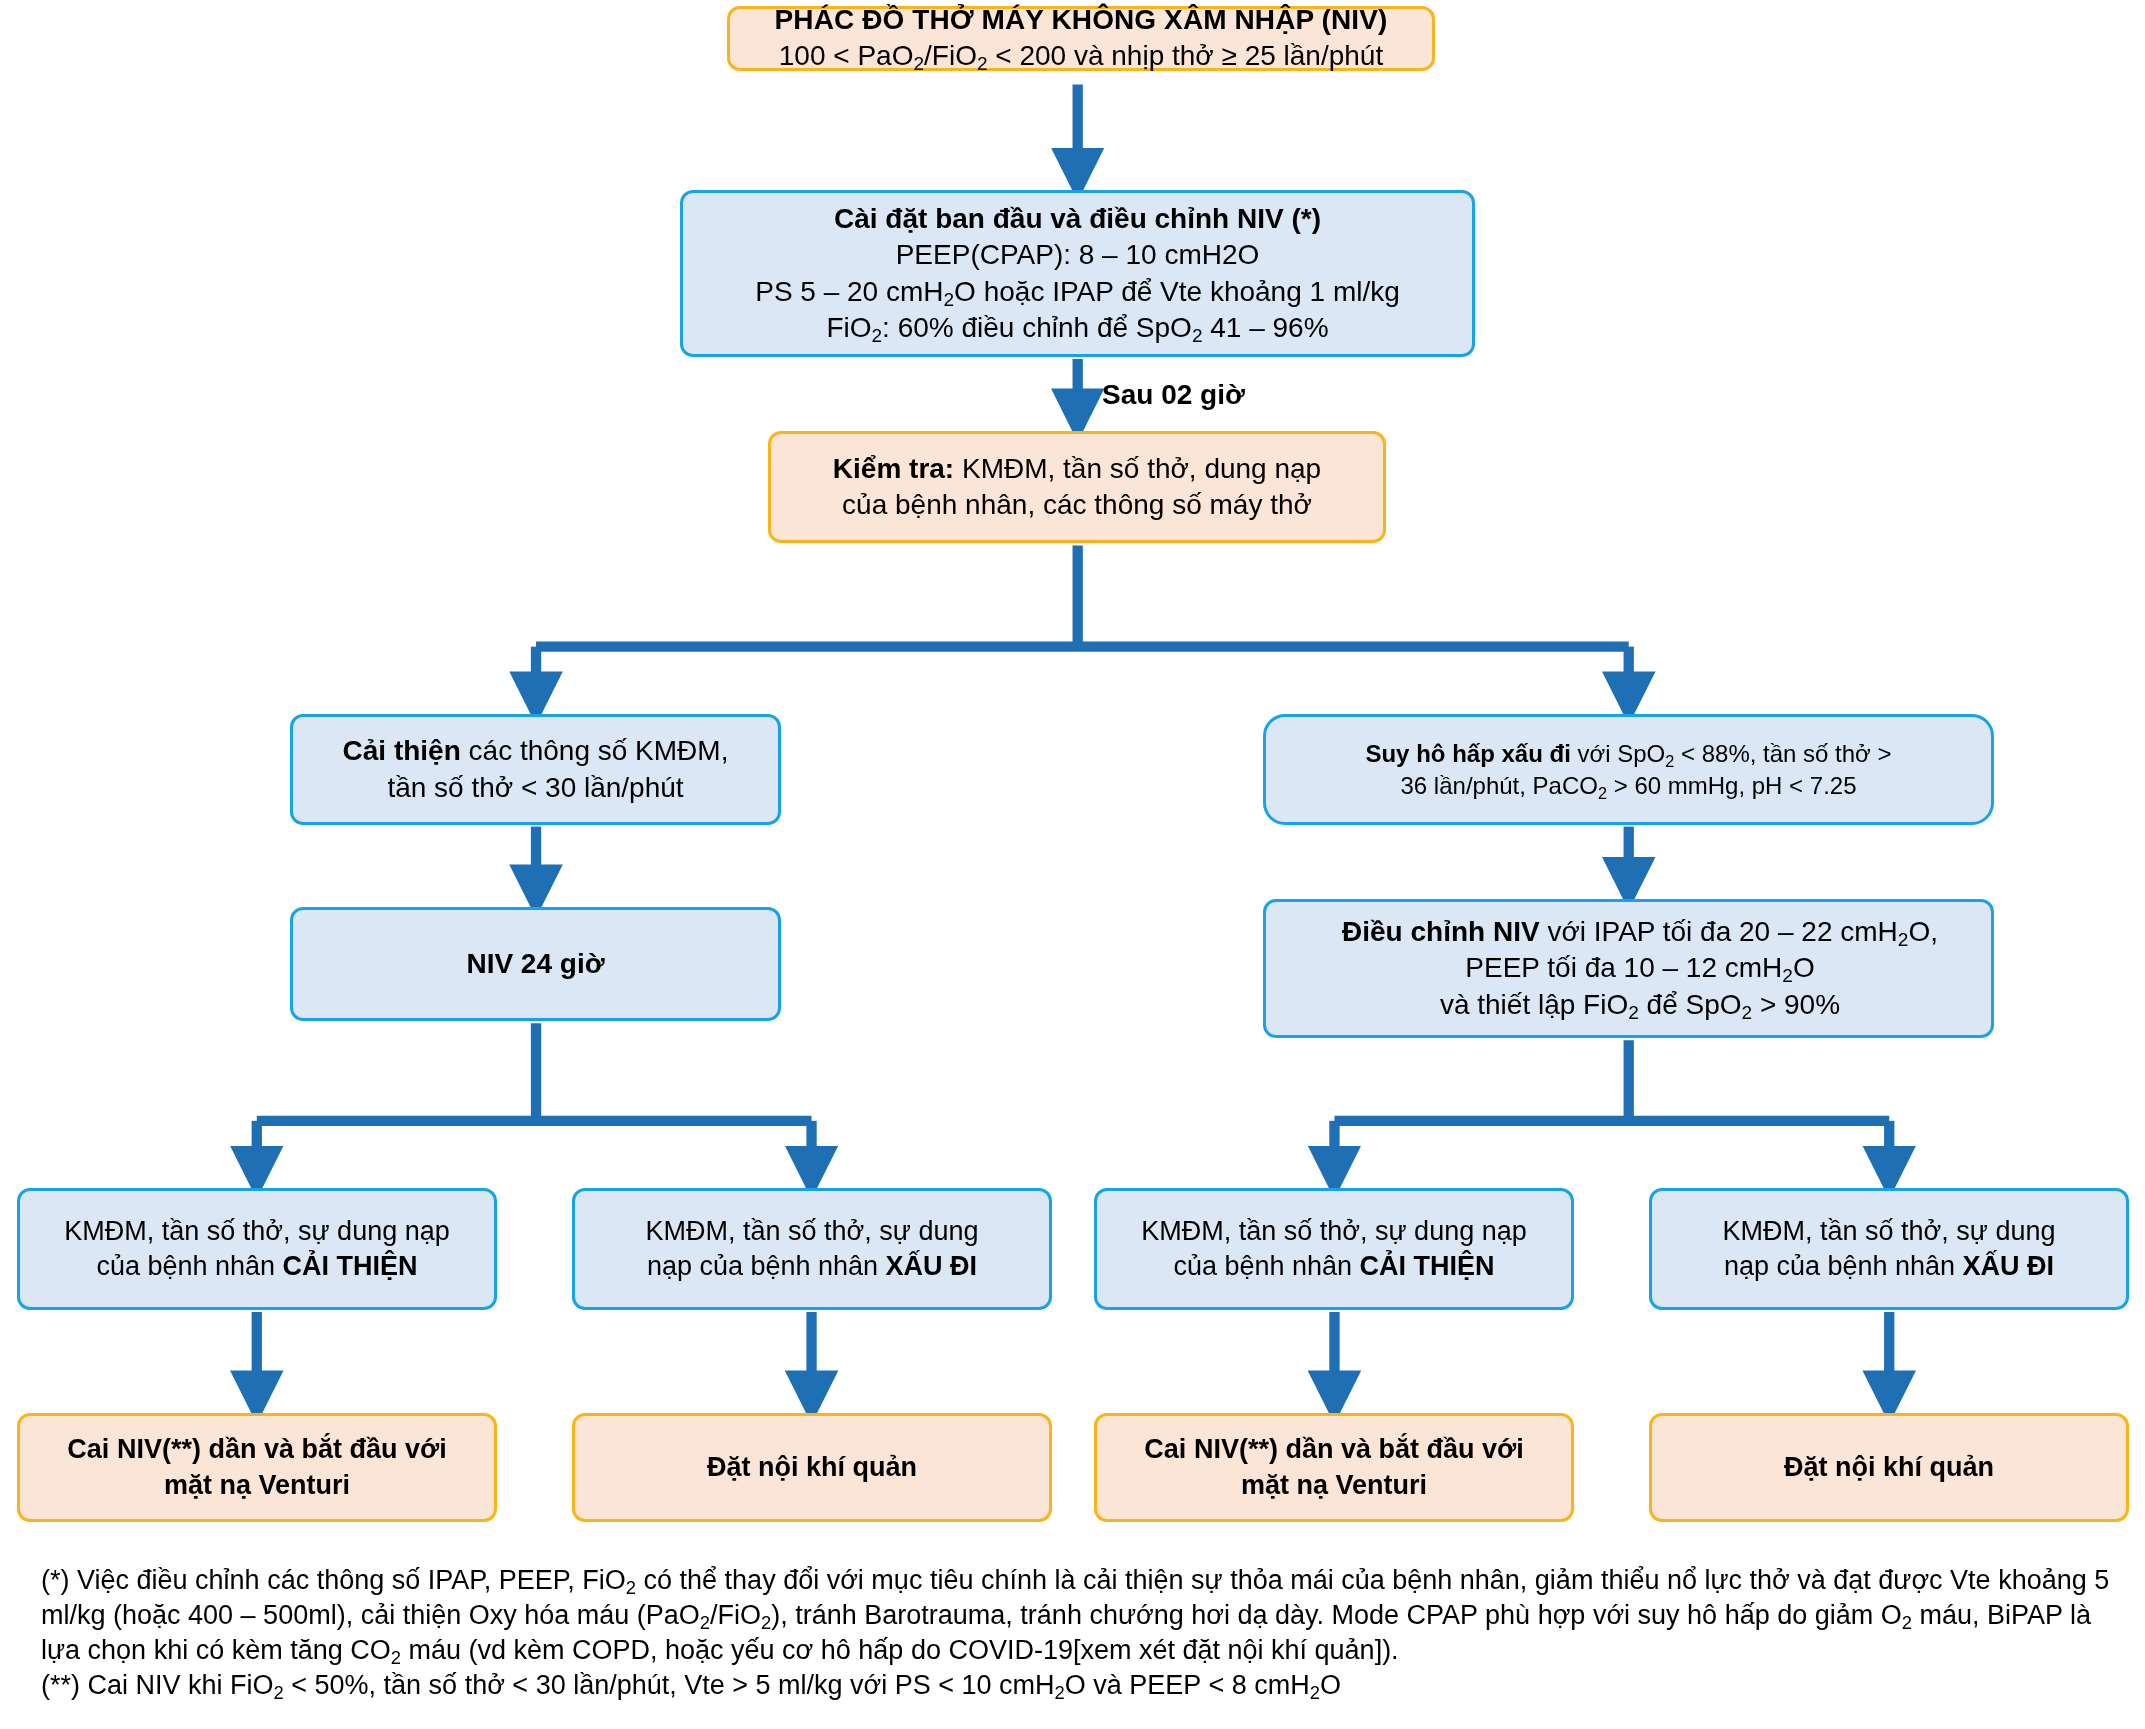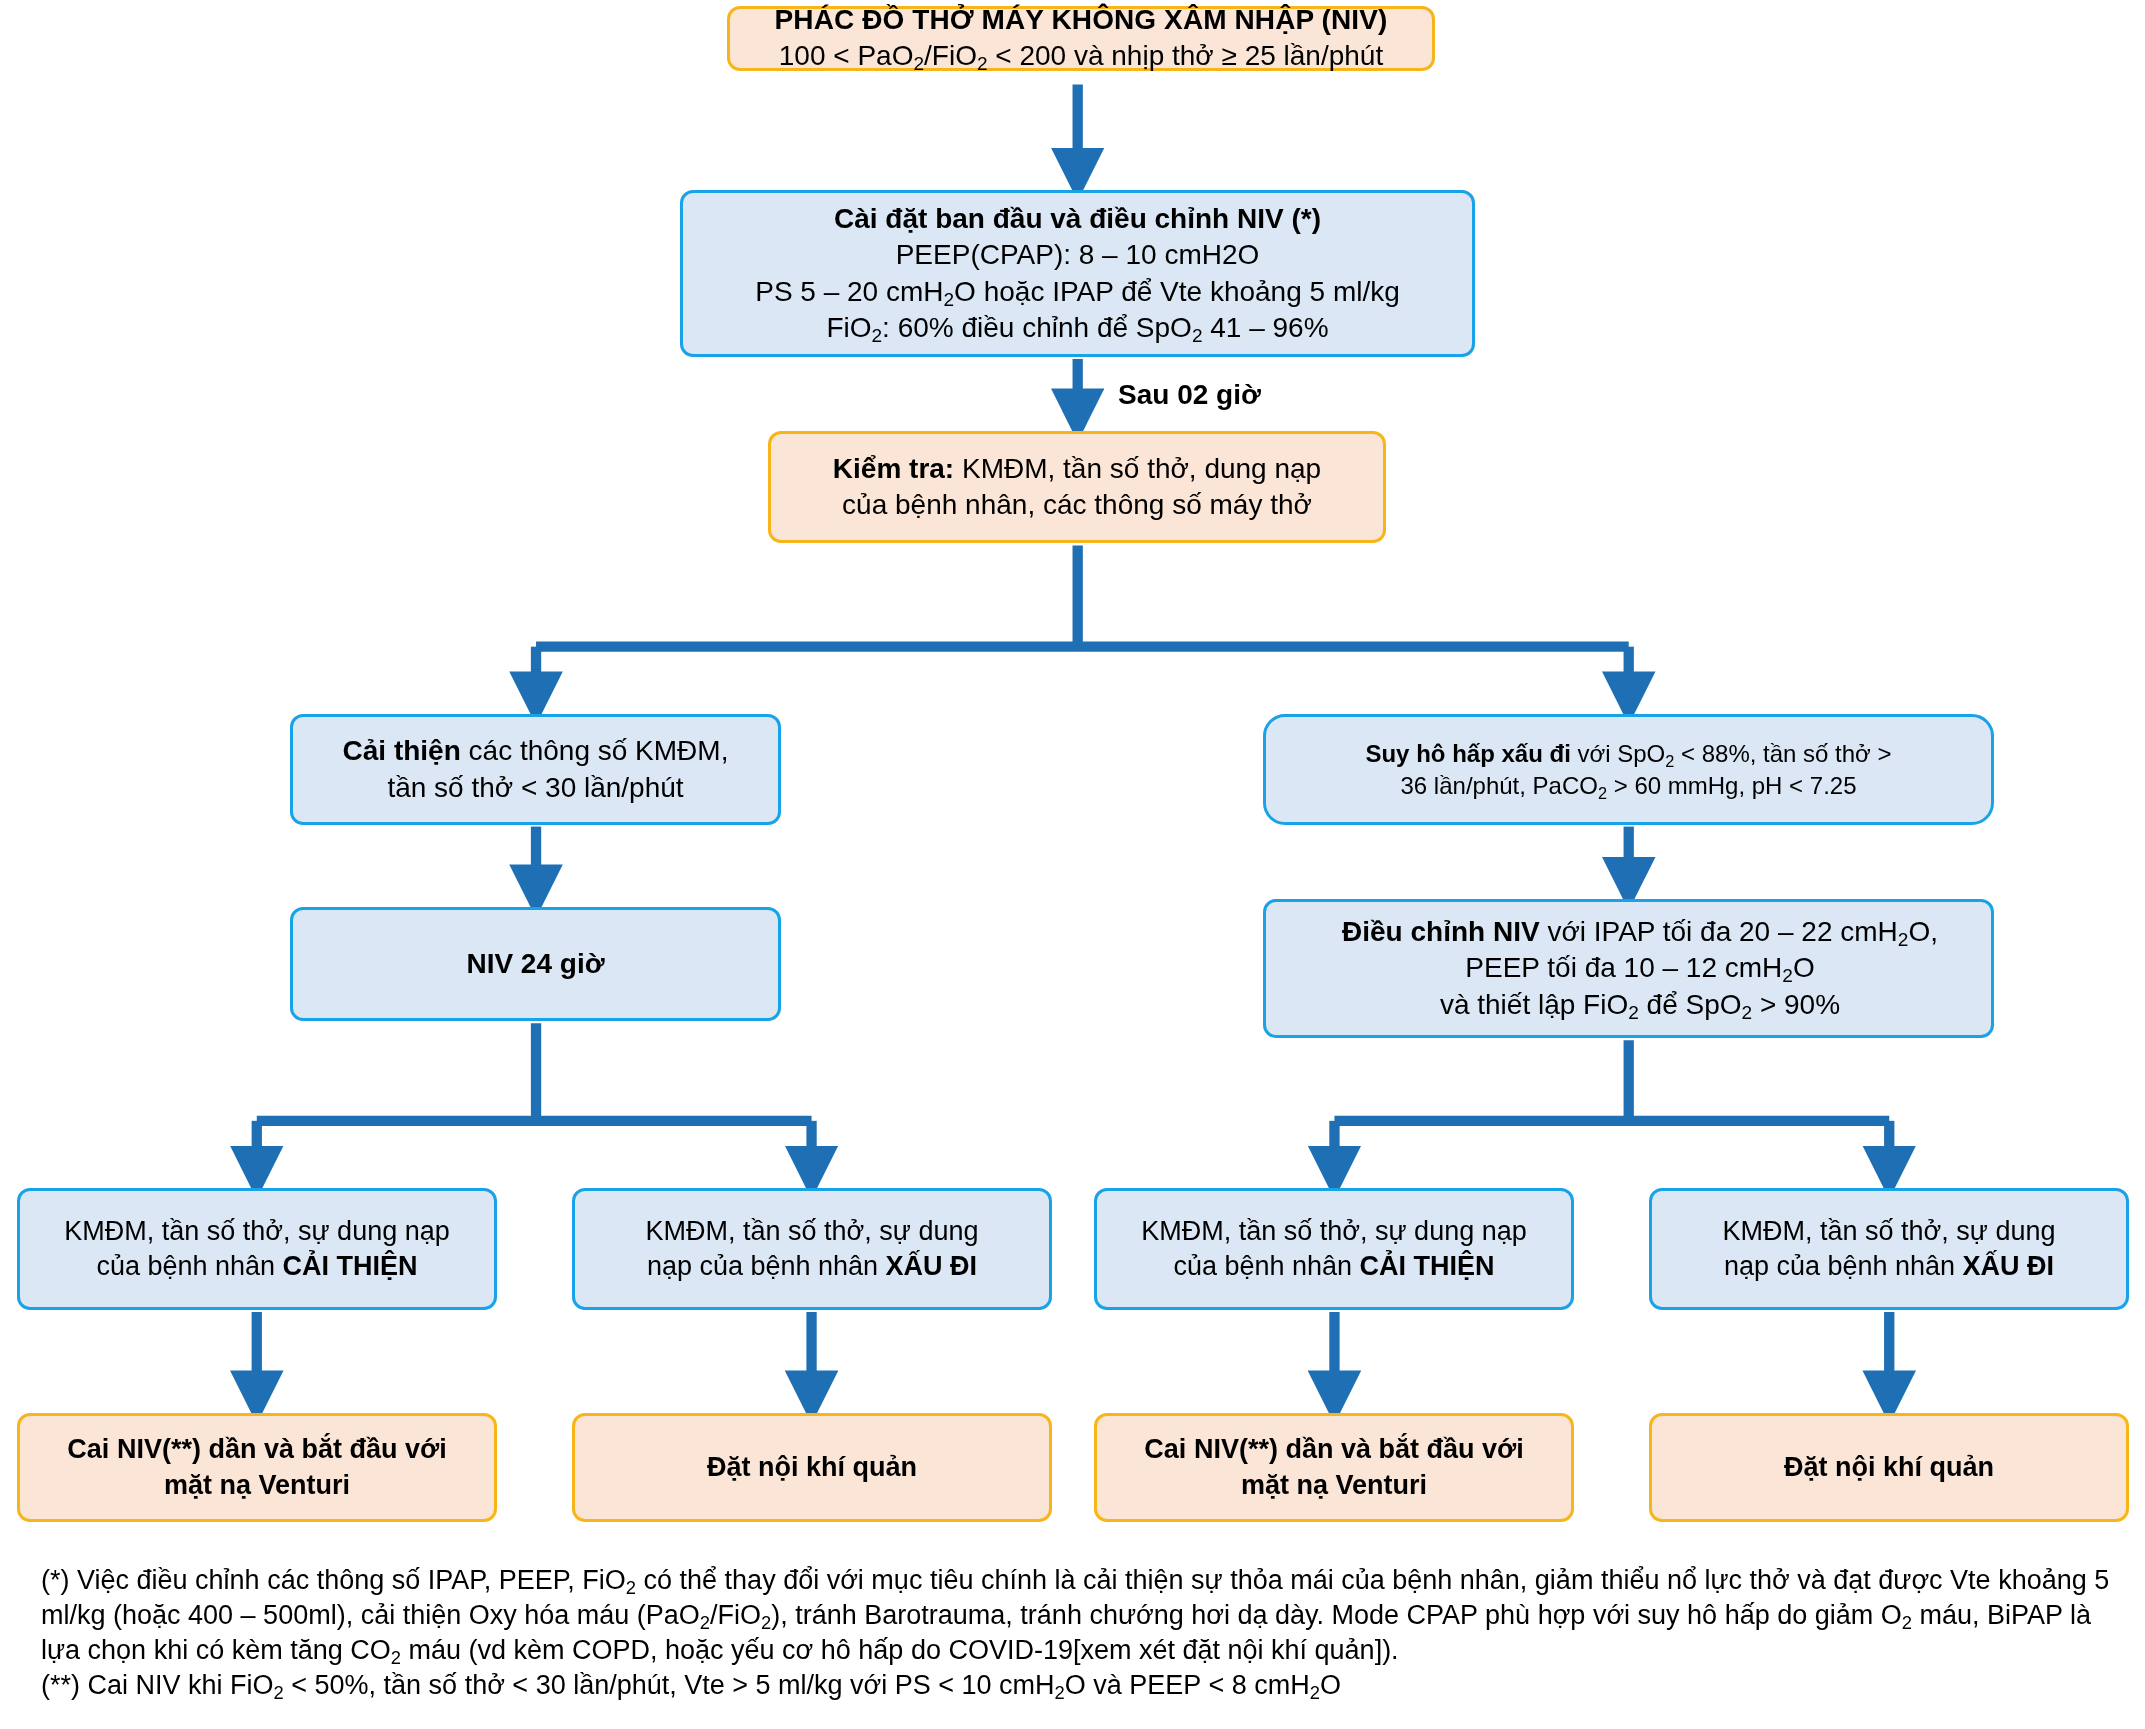--- a/index.html
+++ b/index.html
@@ -82,21 +82,20 @@
   #n-o4         { left: 1649px; top: 1413px; width: 480px;  height: 109px; font-size: 27px; font-weight: bold; }
 
   
   #lbl-sau {
     position: absolute;
     left: 1102px;
     top: 379px;
     font-size: 28px;
     font-weight: bold;
     white-space: nowrap;
-    margin-left: 16px;
   }
 
   
   #footnotes {
     position: absolute;
     left: 41px;
     top: 1563px;
     width: 2076px;
     font-size: 27px;
     line-height: 1.30;
@@ -151,21 +150,21 @@
     <span class="inner">
       <span class="l t1">PHÁC ĐỒ THỞ MÁY KHÔNG XÂM NHẬP (NIV)</span>
       <span class="l t2"><span>100 &lt; PaO</span><sub>2</sub><span>/FiO</span><sub>2</sub><span> &lt; 200 và nhịp thở ≥ 25 lần/phút</span></span>
     </span>
   </div>
 
   <div class="node blue" id="n-init">
     <span class="inner">
       <span class="l t1">Cài đặt ban đầu và điều chỉnh NIV (*)</span>
       <span class="l">PEEP(CPAP): 8 – 10 cmH2O</span>
-      <span class="l"><span>PS 5 – 20 cmH</span><sub>2</sub><span>O hoặc IPAP để Vte khoảng 5 ml/kg</span></span>
+      <span class="l"><span>PS 5 – 20 cmH</span><sub>2</sub><span>O hoặc IPAP để Vte khoảng 1 ml/kg</span></span>
       <span class="l"><span>FiO</span><sub>2</sub><span>: 60% điều chỉnh để SpO</span><sub>2</sub><span> 41 – 96%</span></span>
     </span>
   </div>
 
   <div id="lbl-sau">Sau 02 giờ</div>
 
   <div class="node orange" id="n-check">
     <span class="inner">
       <span class="l"><b>Kiểm tra:</b><span> KMĐM, tần số thở, dung nạp</span></span>
       <span class="l">của bệnh nhân, các thông số máy thở</span>

